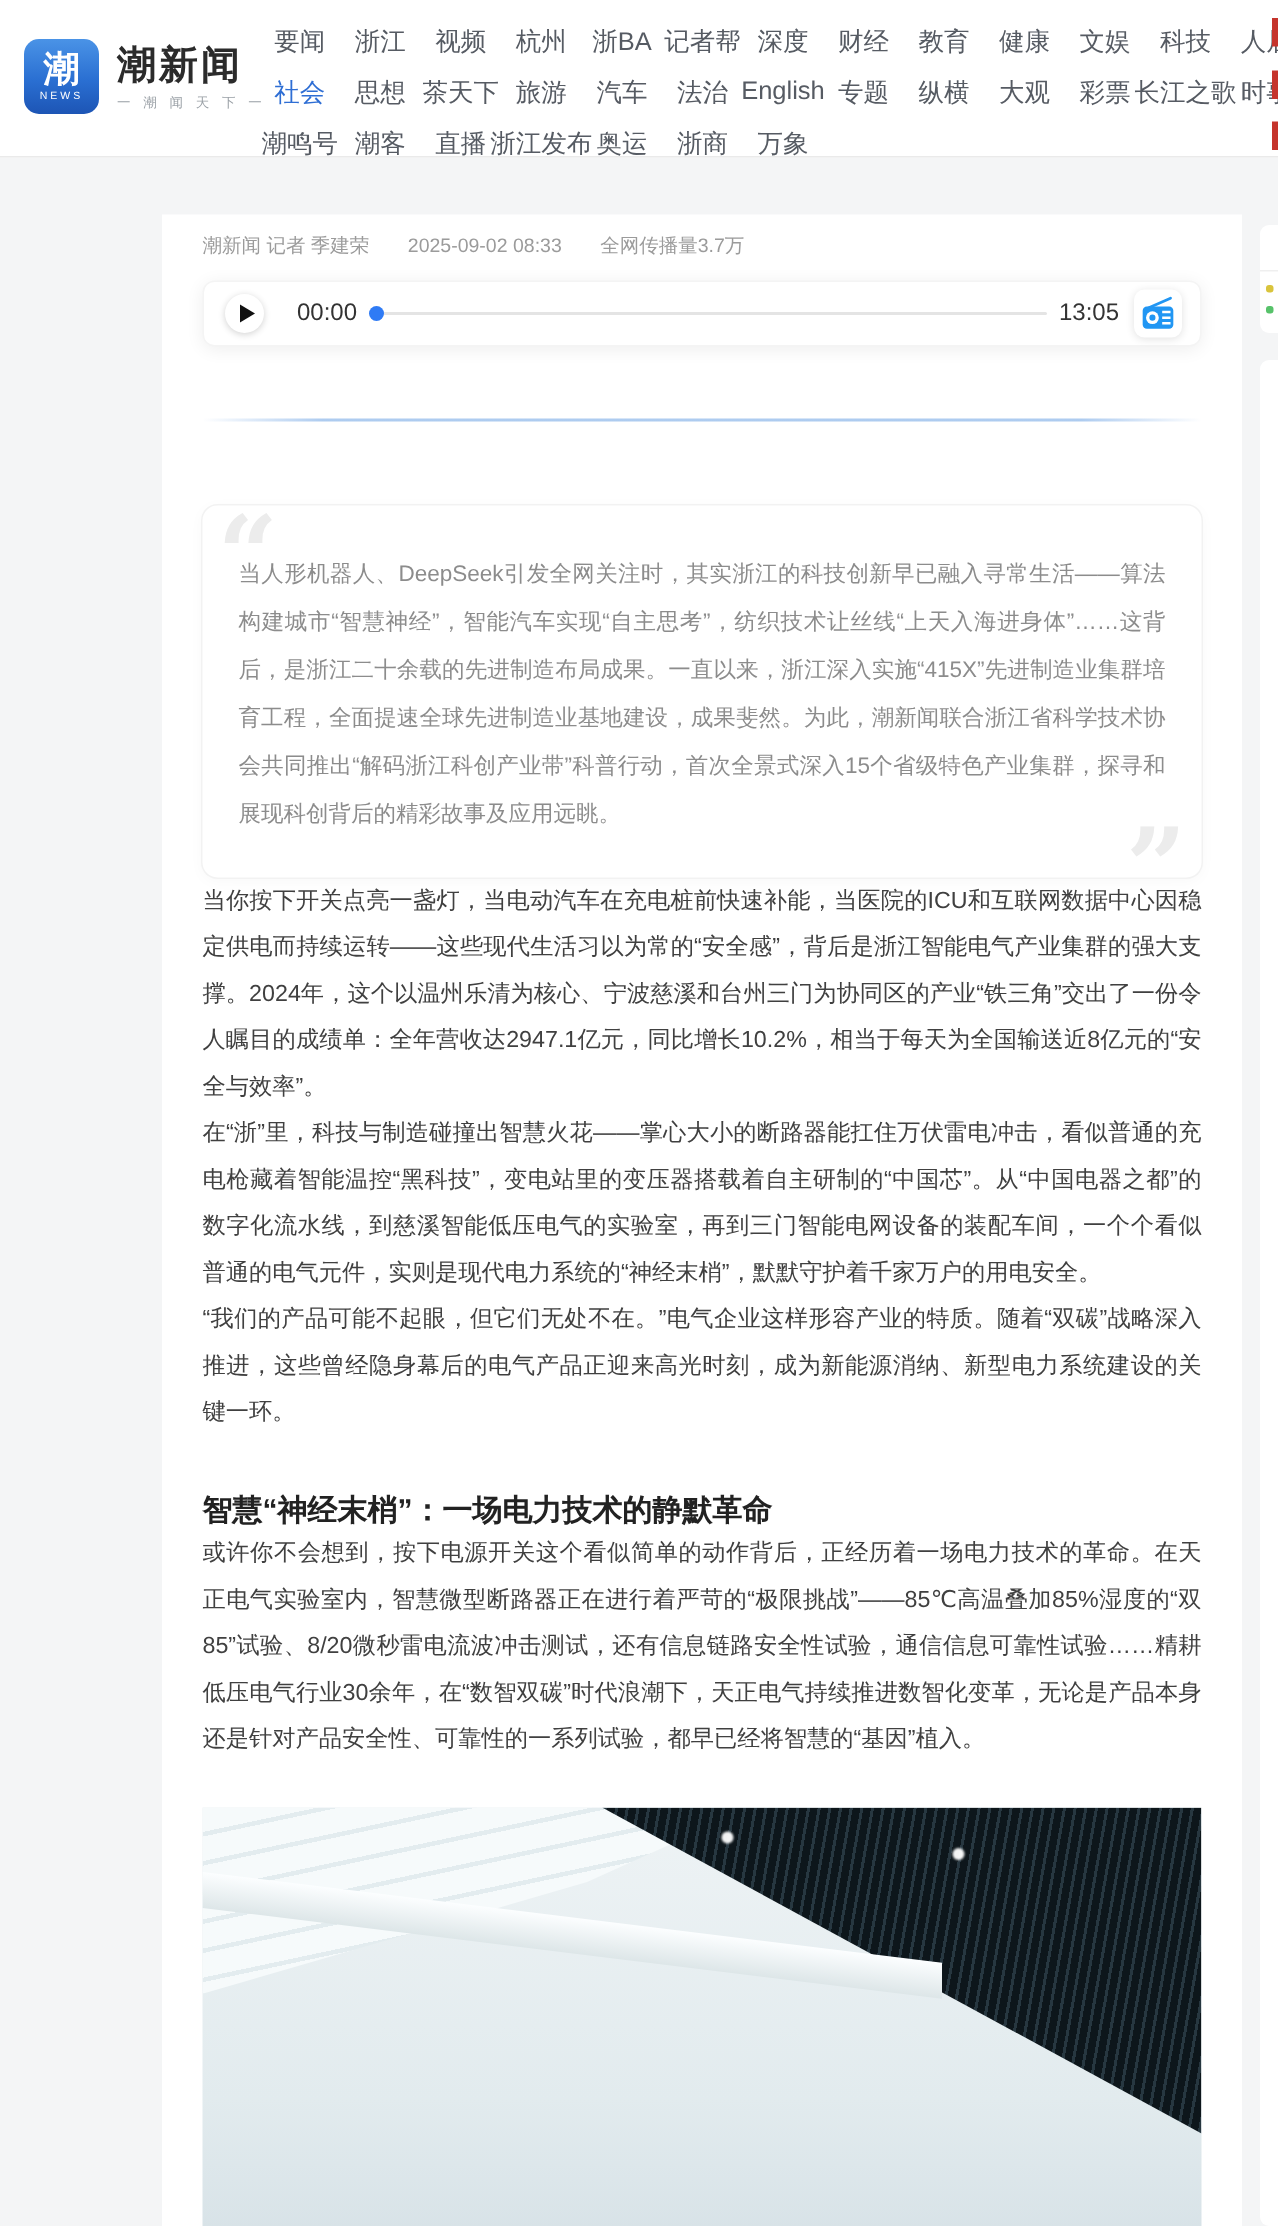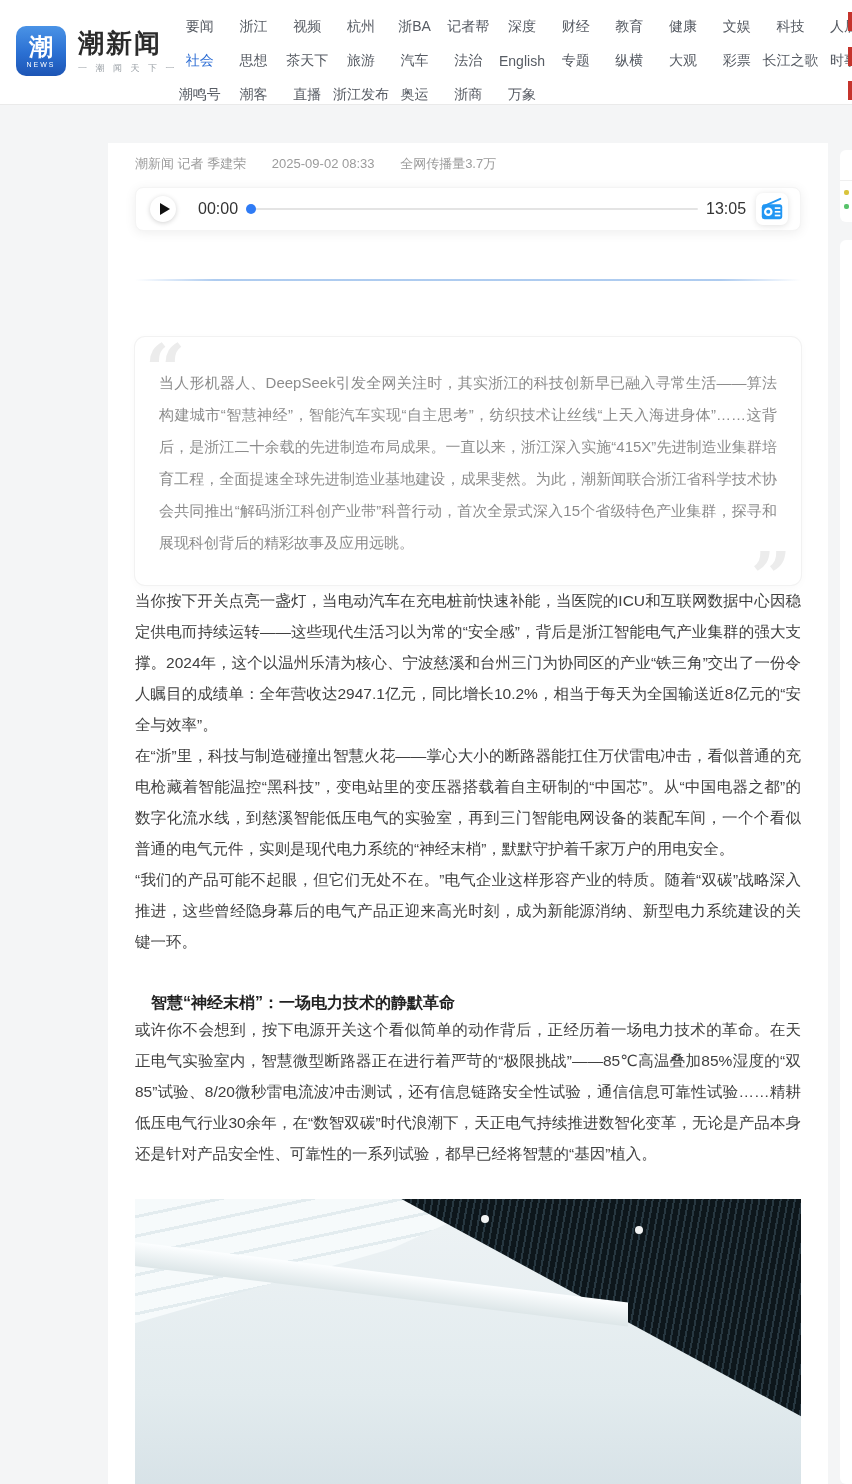--- a/index.html
+++ b/index.html
@@ -15,21 +15,21 @@
     color:#fff; display:flex; flex-direction:column; align-items:center; justify-content:center; }
   .logo-icon .ch { font-size:24px; font-weight:700; line-height:26px; }
   .logo-icon .en { font-size:7px; letter-spacing:2px; line-height:9px; }
   .wordmark { margin-left:12px; }
   .wordmark .name { font-size:26px; font-weight:700; color:#2b2b2b; letter-spacing:2px; line-height:30px; }
   .wordmark .slogan { margin-top:4px; font-size:9px; color:#9aa0a6; letter-spacing:3px; }
 
   .nav { position:absolute; left:173px; top:4px; width:720px; }
   .nav-row { display:flex; height:34px; align-items:center; }
   .nav-cell { width:53.7px; display:flex; justify-content:center; align-items:center;
-    font-size:14px; color:#565b63; white-space:nowrap; cursor:pointer;margin-top:12px; }
+    font-size:17px; color:#565b63; white-space:nowrap; cursor:pointer;margin-top:12px; }
   .nav-cell.active { color:#2e6ed4; }
   .red-mark { position:absolute; right:0; width:4px; height:19px; background:#c5342c; }
   .rm1{top:12px;} .rm2{top:47px;} .rm3{top:81px;}
 
   
   .side-sliver { position:absolute; left:840px; width:12px; background:#fff;
     border-radius:6px 0 0 6px; z-index:5; }
   .sliver-1 { top:150px; height:72px; }
   .sliver-1 .divider { position:absolute; top:30px; left:0; width:100%; height:1px; background:#efefef; }
   .sliver-dot { position:absolute; left:4px; width:5px; height:5px; border-radius:2px; }
@@ -87,21 +87,21 @@
     box-shadow:0 0 0 1px #f2f2f2, 0 2px 10px rgba(0,0,0,.03); padding:30px 24px 26px 24px; }
   .quote-mark { position:absolute; font-family:"DejaVu Serif","Liberation Serif",serif;
     font-size:70px; font-weight:700; color:#ececec; line-height:1; }
   .qm-open { left:10px; top:-2px; }
   .qm-close { right:10px; bottom:-28px; }
   .quote-text { position:relative; z-index:1; font-size:15px; color:#8c8c8c;
     line-height:32px; text-align:justify; }
 
   
   .para { font-size:15.5px; color:#404040; line-height:31px; text-align:justify; }
-  .sub-heading { margin-top:36px; font-size:16px; font-weight:700; color:#222;margin-left:16px; }
+  .sub-heading { margin-top:36px; font-size:20px; font-weight:700; color:#222; }
 
   
   .photo { position:relative; margin-top:30px; width:666px; height:388px; overflow:hidden;
     background:linear-gradient(180deg,#eef3f5 0%,#e2ebee 50%,#ccd9e0 100%); }
   .ceil-left { position:absolute; left:0; top:0; width:55%; height:32%;
     background:repeating-linear-gradient(168deg,#f6fafb 0 16px,#e3ecef 16px 19px);
     clip-path:polygon(0 0,100% 0,70% 40%,0 100%); }
   .ceil-dark { position:absolute; left:0; top:0; width:100%; height:100%;
     background:repeating-linear-gradient(100deg,#0d161b 0 5px,#273740 5px 7px);
     clip-path:polygon(40% 0,100% 0,100% 56%); }

